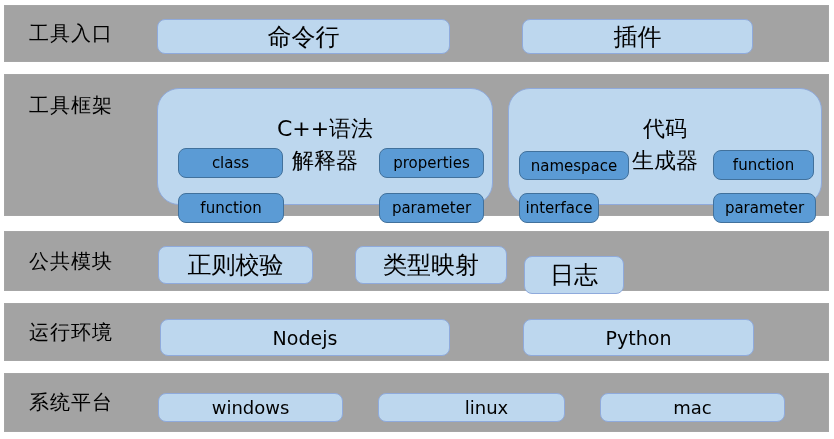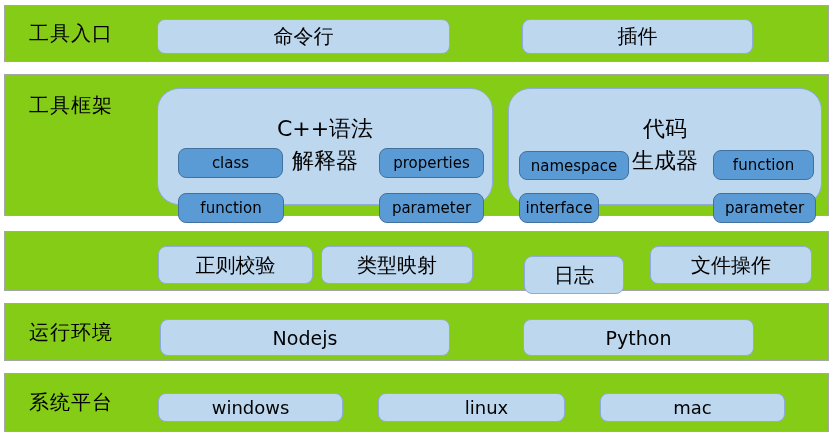--- a/index.html
+++ b/index.html
@@ -12,21 +12,21 @@
     color: #000000;
     overflow: hidden;
   }
   .canvas { position: relative; width: 834px; height: 439px; }
 
   
   .row {
     position: absolute;
     left: 4px;
     width: 825px;
-    background: #84cc16;
+    background: #a3a3a3;
     border: 1px solid #a6a6a6;
     box-sizing: border-box;
   }
   .row1 { top: 5px;   height: 57px; }
   .row2 { top: 74px;  height: 142px; }
   .row3 { top: 231px; height: 60px; }
   .row4 { top: 303px; height: 58px; }
   .row5 { top: 373px; height: 59px; text-align: right; }
 
   .row-label {
@@ -45,21 +45,21 @@
   
   .pill {
     position: absolute;
     background: #bdd7ee;
     border: 1.5px solid #8faadc;
     border-radius: 8px;
     box-sizing: border-box;
     display: flex;
     align-items: center;
     justify-content: center;
-    font-size: 20px;
+    font-size: 24px;
     white-space: nowrap;
   }
   .latin { font-size: 19px; }
 
   
   .r1-b0 { left: 152px; top: 13px; width: 293px; height: 35px; }
   .r1-b1 { left: 517px; top: 13px; width: 231px; height: 35px; }
 
   
   .group {
@@ -104,21 +104,21 @@
   .g0 .chip.tr { left: 221px; top: 23px; width: 105px; height: 30px; }
   .g0 .chip.br { left: 221px; top: 68px; width: 105px; height: 30px; }
 
   .g1 .chip.tl { left: 10px;  top: 26px; width: 110px; height: 29px; }
   .g1 .chip.bl { left: 10px;  top: 68px; width: 80px;  height: 30px; }
   .g1 .chip.tr { left: 204px; top: 25px; width: 101px; height: 30px; }
   .g1 .chip.br { left: 204px; top: 68px; width: 103px; height: 30px; }
 
   
   .r3-b0 { left: 153px; top: 14px; width: 155px; height: 38px; }
-  .r3-b1 { left: 316px; top: 14px; width: 152px; height: 38px; text-align: right; }
+  .r3-b1 { left: 350px; top: 14px; width: 152px; height: 38px; text-align: right; }
   .r3-b2 { left: 519px; top: 24px; width: 100px; height: 38px; }
   .r3-b3 { left: 645px; top: 14px; width: 162px; height: 38px; }
 
   
   .r4-b0 { left: 155px; top: 15px; width: 290px; height: 37px; text-align: center; }
   .r4-b1 { left: 518px; top: 15px; width: 231px; height: 37px; }
 
   
   .r5-b0 { left: 153px; top: 19px; width: 185px; height: 29px; font-size: 18px; }
   .r5-b1 { left: 373px; top: 19px; width: 187px; height: 29px; font-size: 18px; padding-left: 30px; }
@@ -155,24 +155,24 @@
       <div class="group-title">
         <div>代码</div>
         <div>生成器</div>
       </div>
       <div class="chip tr">function</div>
       <div class="chip br">parameter</div>
     </div>
   </section>
 
   <section class="row row3">
+    <div class="row-label">公共模块</div>
     <div class="pill r3-b0">正则校验</div>
     <div class="pill r3-b1">类型映射</div>
     <div class="pill r3-b2">日志</div>
-    <div class="pill r3-b3">文件操作</div>
   </section>
 
   <section class="row row4">
     <div class="row-label">运行环境</div>
     <div class="pill latin r4-b0">Nodejs</div>
     <div class="pill latin r4-b1">Python</div>
   </section>
 
   <section class="row row5">
     <div class="row-label">系统平台</div>

